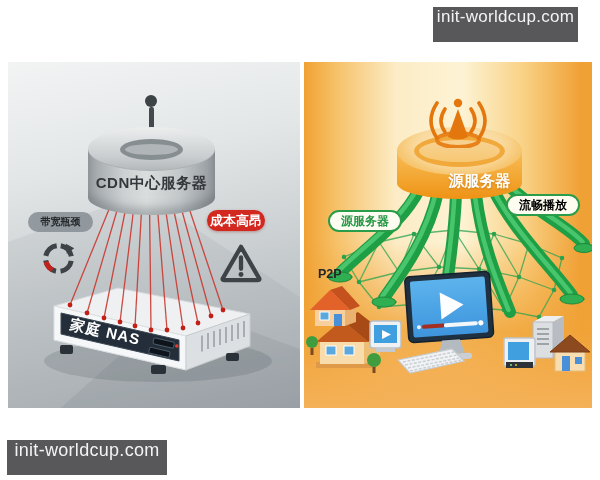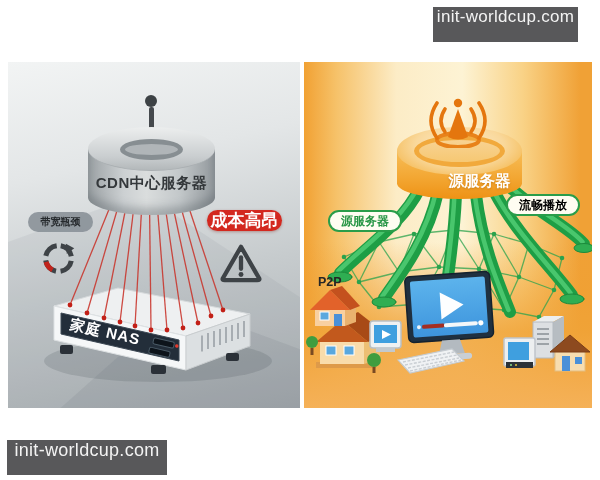--- a/index.html
+++ b/index.html
@@ -39,27 +39,27 @@
       background:linear-gradient(180deg,#eceeee,#c9cdcf 70%,#b3b8ba);border-bottom:1px solid #a9aeb1;box-sizing:border-box;}
   .cyl-ring-l{position:absolute;left:32px;top:12px;width:63px;height:21px;border-radius:50%;
       background:#b0b5b8;border:5px solid #878e92;box-sizing:border-box;}
   .cyl-label-l{position:absolute;top:47px;left:0;width:100%;text-align:center;
       font-size:15px;font-weight:bold;color:#34383b;letter-spacing:.5px;}
 
   
   .badge{position:absolute;display:flex;align-items:center;justify-content:center;
       font-weight:bold;border-radius:12px;white-space:nowrap;}
   .badge-bandwidth{left:20px;top:150px;width:65px;height:20px;background:rgba(136,144,150,.88);color:#25292c;font-size:10px;}
-  .badge-cost{left:199px;top:148px;width:75px;height:21px;background:#d3281f;color:#ffffff;font-size:17px;
+  .badge-cost{left:199px;top:148px;width:58px;height:21px;background:#d3281f;color:#ffffff;font-size:13px;
       box-shadow:0 1px 3px rgba(120,20,10,.35);}
   .badge-distribution{left:24px;top:148px;width:74px;height:22px;background:#fffdf2;border:2.5px solid #2a9d4a;
       color:#259544;font-size:12px;box-sizing:border-box;}
   .badge-playback{left:202px;top:132px;width:74px;height:22px;background:#fffdf2;border:2.5px solid #2a9d4a;
       color:#000000;font-size:12px;box-sizing:border-box;}
-  .p2p-label{position:absolute;left:14px;top:205px;font-size:12.5px;font-weight:bold;color:#262626;margin-top:8px;}
+  .p2p-label{position:absolute;left:14px;top:205px;font-size:12.5px;font-weight:bold;color:#262626;}
 
   .icon-buffer{position:absolute;left:32px;top:178px;width:37px;height:37px;}
   .icon-warn{position:absolute;left:210px;top:180px;width:46px;height:42px;}
 
   
   .cyl-right{left:93px;top:65px;width:125px;height:72px;}
   .cyl-side-r{position:absolute;left:0;right:0;top:24px;bottom:0;
       background:linear-gradient(180deg,#f7bd57 0%,#f3a733 55%,#ee9215 100%);
       border-radius:0 0 63px 63px / 0 0 16px 16px;}
   .cyl-top-r{position:absolute;left:0;top:0;width:125px;height:48px;border-radius:50%;

